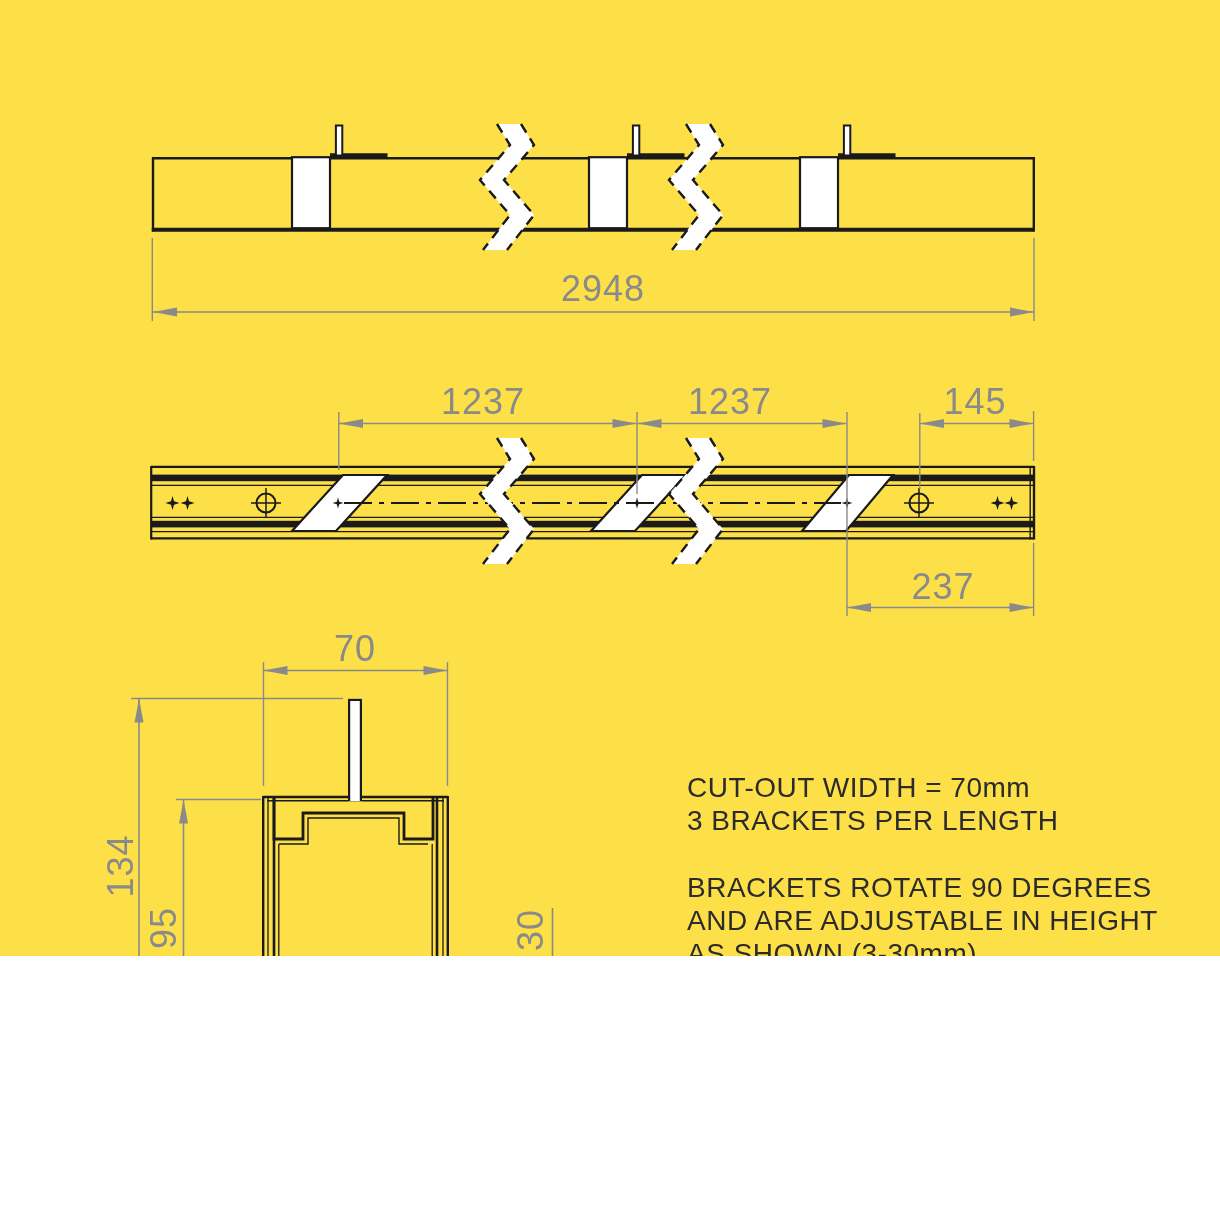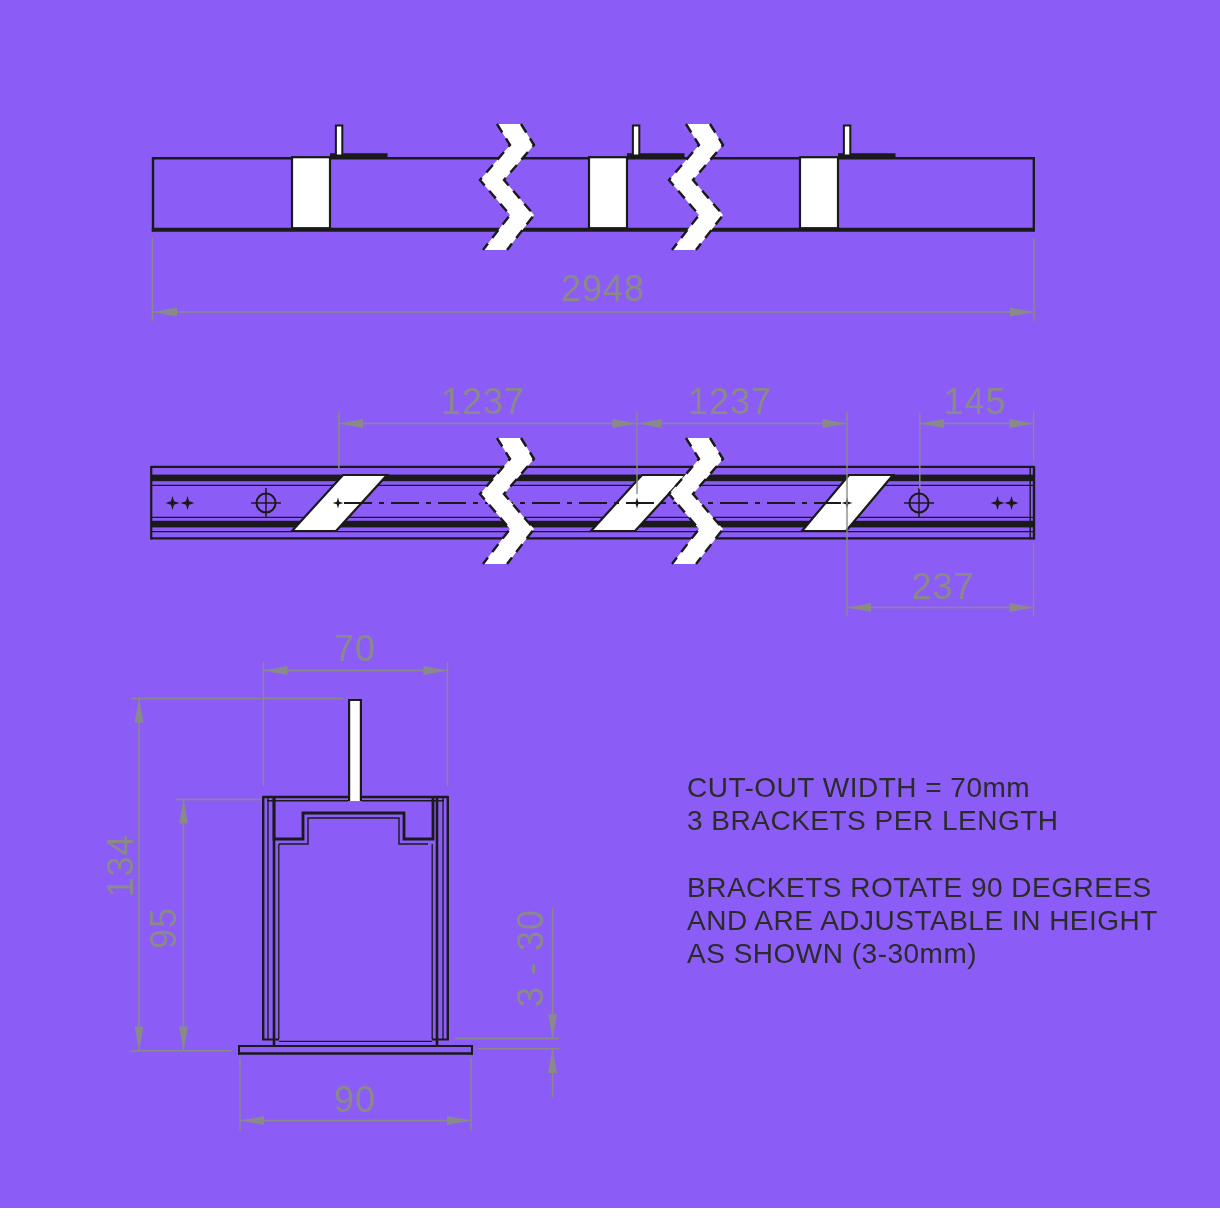--- a/index.html
+++ b/index.html
@@ -1,16 +1,16 @@
 <!DOCTYPE html>
 <html><head>
 <meta charset="utf-8">
 <style>
   html,body{margin:0;padding:0;background:#ffffff;}
-  .page{width:1220px;height:1208px;position:relative;background:#8b5cf6;overflow:hidden;}
+  .page{width:1220px;height:956px;position:relative;background:#fde047;overflow:hidden;}
   svg{display:block;}
   text{font-family:"Liberation Sans","DejaVu Sans",sans-serif;}
   .dim-text{font-size:36px;fill:#8a8a8a;letter-spacing:1px;}
   .note-text{font-size:28px;fill:#2b2b2b;letter-spacing:0.5px;}
   .blk{stroke:#1a1a1a;}
   .gry{stroke:#8a8a8a;}
 </style>
 </head>
 <body>
 

